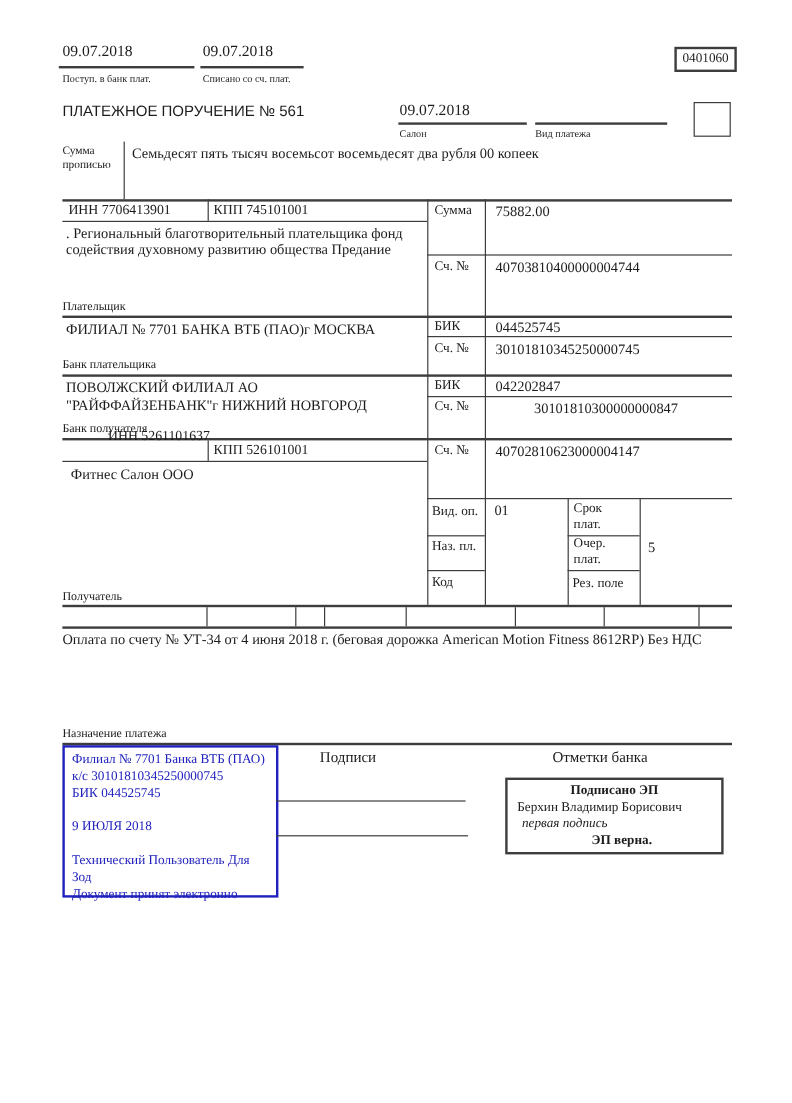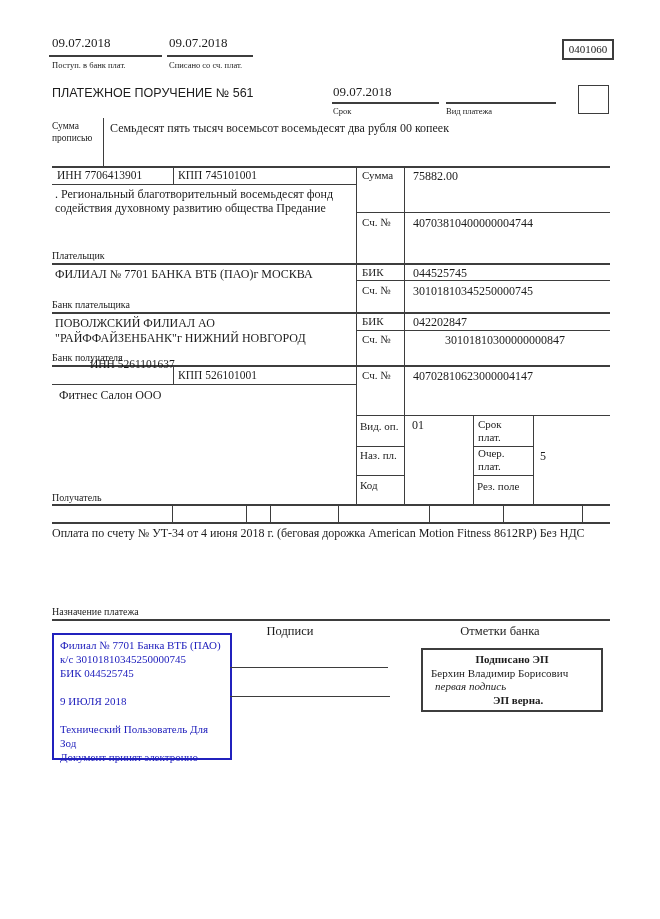--- a/index.html
+++ b/index.html
@@ -11,21 +11,21 @@
   .vl{position:absolute;background:#3d3d3d;width:1px;}
   .t13{font-size:13px;line-height:14px;text-align:center;}
   .t12{font-size:12px;line-height:14px;}
   .t115{font-size:11.5px;line-height:13px;}
   .t11{font-size:11px;line-height:13px;}
   .lbl{font-size:8.5px;line-height:10px;color:#222;}
   .sec{font-size:10px;line-height:11px;}
   .title{font-family:"Liberation Sans", sans-serif;font-weight:normal;font-size:12.5px;}
   .codebox{border:2px solid #3d3d3d;text-align:center;font-size:11px;line-height:16px;}
   .sqbox{border:1.5px solid #3d3d3d;background:#fff;}
-  .stamp{border:2px solid #2121bd;color:#2121bd;font-size:11px;line-height:14px;padding:3px 6px;box-sizing:border-box;margin-top:12px;}
+  .stamp{border:2px solid #2121bd;color:#2121bd;font-size:11px;line-height:14px;padding:3px 6px;box-sizing:border-box;}
   .stline{min-height:14px;}
   .bankbox{border:2px solid #3d3d3d;font-size:11px;line-height:13.5px;padding:3px 8px;box-sizing:border-box;}
   .ctr{text-align:center;}
   .b{font-weight:bold;}
   .i{font-style:italic;}
 </style>
 </head>
 <body>
 
 <div id="page">
@@ -36,21 +36,21 @@
 
   <div class="abs t13" style="left:169px;top:36px;">09.07.2018</div>
   <div class="hl2" style="left:167px;top:55px;width:86px;"></div>
   <div class="abs lbl" style="left:169px;top:60px;">Списано со сч. плат.</div>
 
   <div class="abs codebox" style="left:562px;top:39px;width:48px;height:17px;">0401060</div>
 
   <div class="abs title" style="left:52px;top:86px;">ПЛАТЕЖНОЕ ПОРУЧЕНИЕ № 561</div>
   <div class="abs t13" style="left:333px;top:85px;">09.07.2018</div>
   <div class="hl2" style="left:332px;top:102px;width:107px;"></div>
-  <div class="abs lbl" style="left:333px;top:106px;">Срок</div>
+  <div class="abs lbl" style="left:333px;top:106px;">Салон</div>
   <div class="hl2" style="left:446px;top:102px;width:110px;"></div>
   <div class="abs lbl" style="left:446px;top:106px;">Вид платежа</div>
   <div class="abs sqbox" style="left:578px;top:85px;width:29px;height:27px;"></div>
 
   <div class="abs" style="left:52px;top:120px;width:48px;font-size:9.5px;line-height:12px;">Сумма прописью</div>
   <div class="vl" style="left:103px;top:118px;height:48px;"></div>
   <div class="abs t12" style="left:110px;top:121px;width:470px;">Семьдесят пять тысяч восемьсот восемьдесят два рубля 00 копеек</div>
 
   <div class="hl2" style="left:52px;top:166px;width:558px;"></div>
   <div class="hl" style="left:52px;top:184px;width:304px;"></div>
@@ -80,21 +80,21 @@
   <div class="vl" style="left:270px;top:506px;height:16px;"></div>
   <div class="vl" style="left:338px;top:506px;height:16px;"></div>
   <div class="vl" style="left:429px;top:506px;height:16px;"></div>
   <div class="vl" style="left:503px;top:506px;height:16px;"></div>
   <div class="vl" style="left:582px;top:506px;height:16px;"></div>
 
   <div class="abs t115" style="left:57px;top:169px;">ИНН 7706413901</div>
   <div class="abs t115" style="left:178px;top:169px;">КПП 745101001</div>
   <div class="abs t11" style="left:362px;top:169px;">Сумма</div>
   <div class="abs t12" style="left:413px;top:169px;">75882.00</div>
-  <div class="abs t12" style="left:55px;top:187px;width:300px;">. Региональный благотворительный восемьдесят фонд содействия духовному развитию общества Предание</div>
+  <div class="abs t12" style="left:55px;top:187px;width:300px;">. Региональный благотворительный плательщика фонд содействия духовному развитию общества Предание</div>
   <div class="abs t11" style="left:362px;top:216px;">Сч. №</div>
   <div class="abs t12" style="left:413px;top:216px;">40703810400000004744</div>
   <div class="abs sec" style="left:52px;top:250px;">Плательщик</div>
 
   <div class="abs t12" style="left:55px;top:267px;width:300px;">ФИЛИАЛ № 7701 БАНКА ВТБ (ПАО)г МОСКВА</div>
   <div class="abs t11" style="left:362px;top:266px;">БИК</div>
   <div class="abs t12" style="left:413px;top:266px;text-align:right;">044525745</div>
   <div class="abs t11" style="left:362px;top:284px;">Сч. №</div>
   <div class="abs t12" style="left:413px;top:284px;">30101810345250000745</div>
   <div class="abs sec" style="left:52px;top:299px;">Банк плательщика</div>

